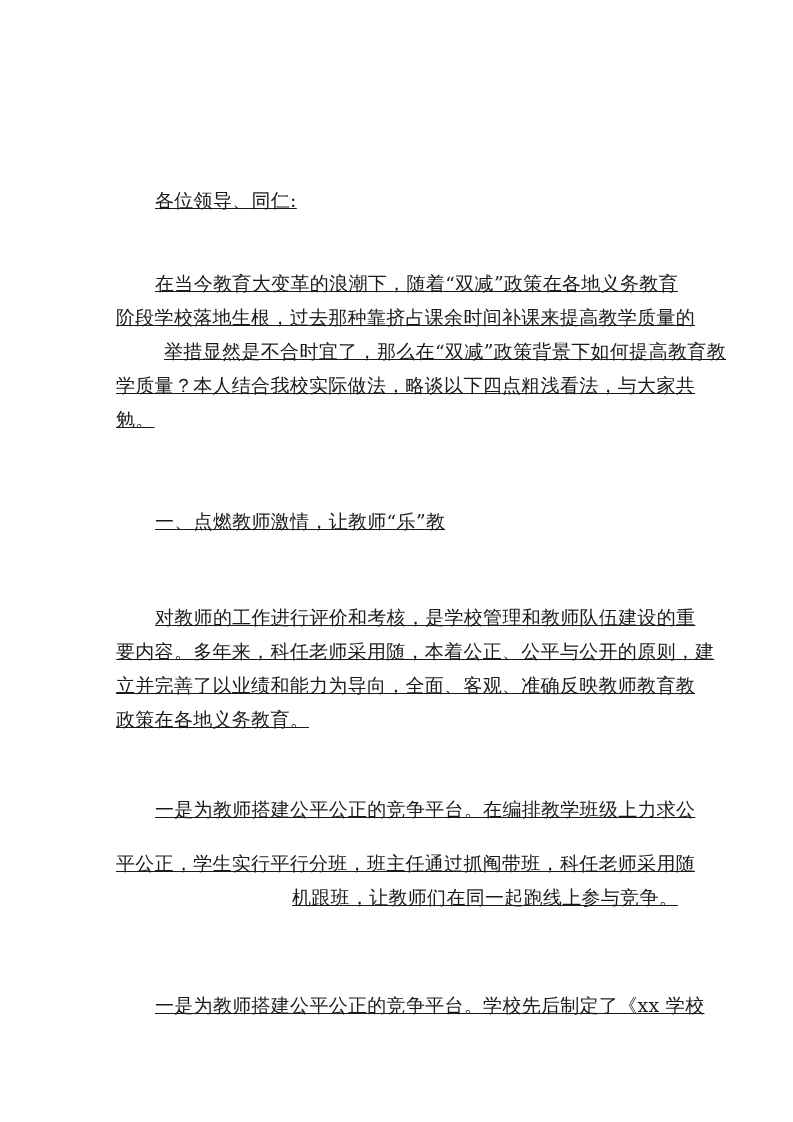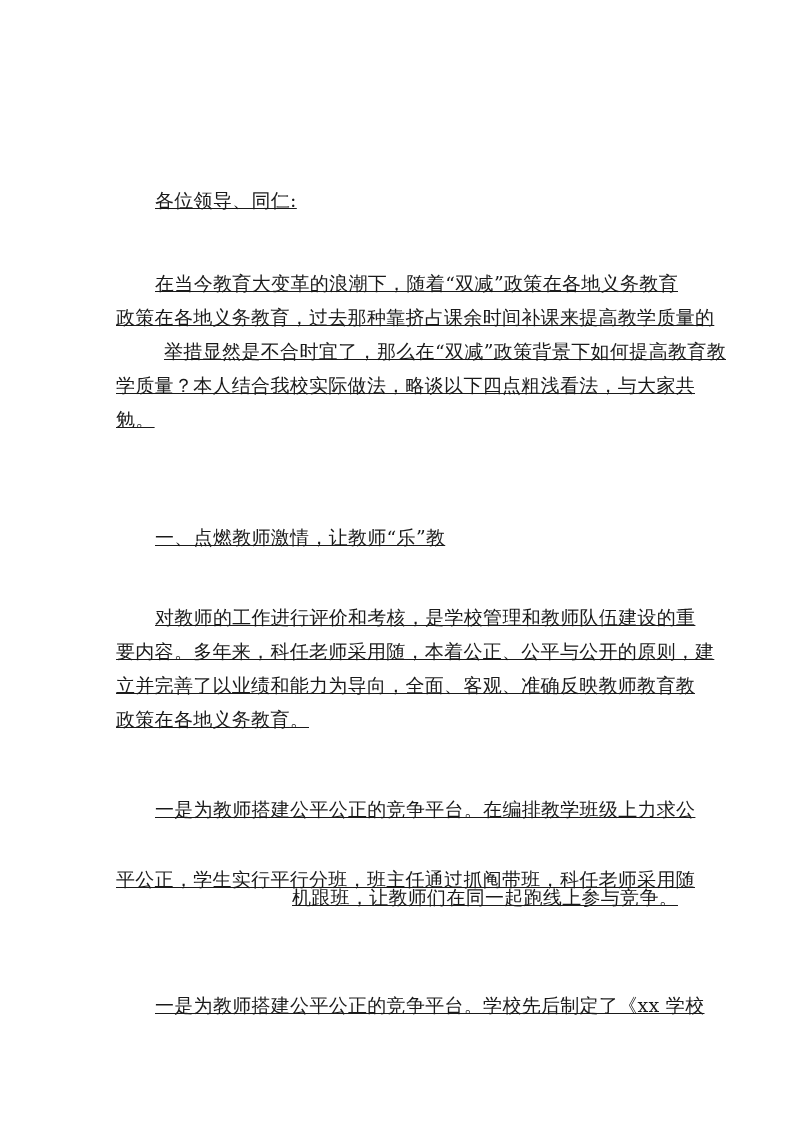--- a/index.html
+++ b/index.html
@@ -38,38 +38,38 @@
   </style>
 </head>
 <body>
 
 <div class="page">
 
   <div class="line indent" style="top:183px;">各位领导、同仁:</div>
 
   <div>
     <div class="line indent justify" style="top:266px;">在当今教育大变革的浪潮下，随着“双减”政策在各地义务教育</div>
-    <div class="line justify" style="top:300px;">政策在各地义务教育，过去那种靠挤占课余时间补课来提高教学质量的</div>
+    <div class="line justify" style="top:300px;">阶段学校落地生根，过去那种靠挤占课余时间补课来提高教学质量的</div>
     <div class="line justify" style="top:334px;margin-left:48px;">举措显然是不合时宜了，那么在“双减”政策背景下如何提高教育教</div>
     <div class="line justify" style="top:368px;">学质量？本人结合我校实际做法，略谈以下四点粗浅看法，与大家共</div>
     <div class="line" style="top:402px;">勉。</div>
   </div>
 
-  <div class="line indent" style="top:520px;">一、点燃教师激情，让教师“乐”教</div>
+  <div class="line indent" style="top:504px;">一、点燃教师激情，让教师“乐”教</div>
 
   <div>
     <div class="line indent justify" style="top:600px;">对教师的工作进行评价和考核，是学校管理和教师队伍建设的重</div>
     <div class="line justify" style="top:634px;">要内容。多年来，科任老师采用随，本着公正、公平与公开的原则，建</div>
     <div class="line justify" style="top:668px;">立并完善了以业绩和能力为导向，全面、客观、准确反映教师教育教</div>
     <div class="line" style="top:702px;">政策在各地义务教育。</div>
   </div>
 
   <div>
     <div class="line indent justify" style="top:792px;">一是为教师搭建公平公正的竞争平台。在编排教学班级上力求公</div>
-    <div class="line justify" style="top:846px;margin-top:16px;">平公正，学生实行平行分班，班主任通过抓阄带班，科任老师采用随</div>
+    <div class="line justify" style="top:846px;">平公正，学生实行平行分班，班主任通过抓阄带班，科任老师采用随</div>
     <div class="line" style="top:880px;text-align:right;">机跟班，让教师们在同一起跑线上参与竞争。</div>
   </div>
 
   <div>
     <div class="line indent justify" style="top:988px;">一是为教师搭建公平公正的竞争平台。学校先后制定了《xx 学校</div>
   </div>
 
 </div>
 
 </body></html>

